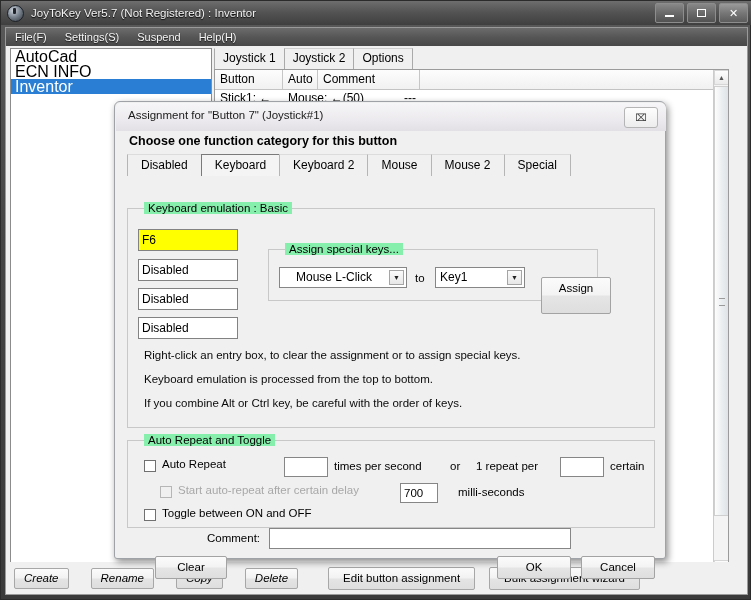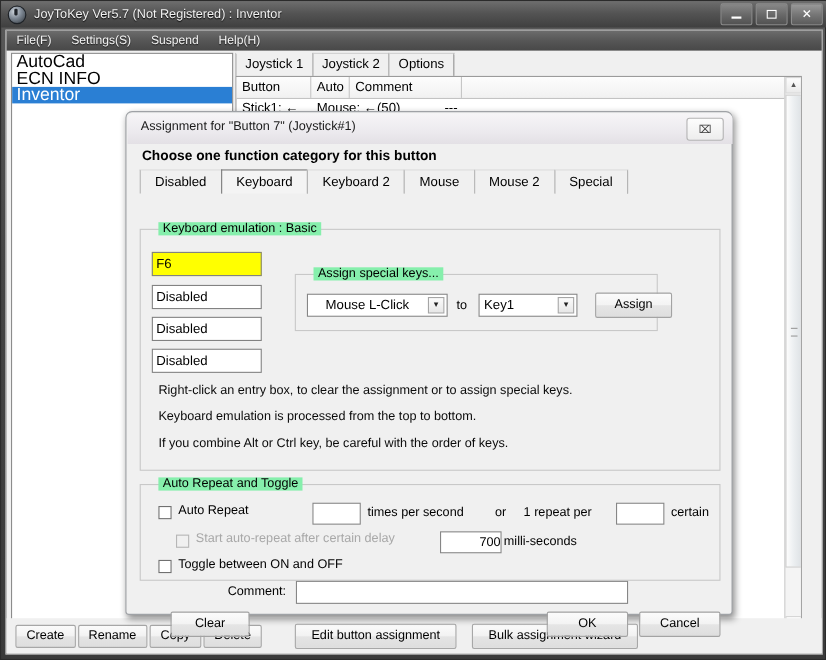--- a/index.html
+++ b/index.html
@@ -254,21 +254,21 @@
     color: #000;
     background: linear-gradient(to bottom, #fbfbfb 0%, #f2f2f2 48%, #e4e4e4 52%, #dedede 100%);
     border: 1px solid #a7a7a7;
     border-radius: 2px;
     padding: 3px 9px;
     line-height: 13px;
     white-space: nowrap;
     box-sizing: border-box;
     text-align: center;
   }
-  #bottom-bar .group1 { display: flex; gap: 2px; }
+  #bottom-bar .group1 { display: flex; gap: 22px; font-style: italic; }
   #bottom-bar .group2 { display: flex; gap: 14px; margin-left: 30px; }
   #bottom-bar .group2 .btn { padding: 4px 14px; }
 
   
   #dialog {
     position: absolute;
     left: 113px; top: 100px;
     width: 552px; height: 458px;
     background: #f0f0f0;
     border: 1px solid #9fa2a6;
@@ -606,21 +606,21 @@
             <span class="arrow">▼</span>
           </div>
 
           <div class="static-text" style="left:146px; top:22px;">to</div>
 
           <div class="combo" style="left:166px; top:17px; width:90px;">
             <span>Key1</span>
             <span class="arrow">▼</span>
           </div>
 
-          <div class="dlg-btn" style="left:272px; top:16px; width:70px; height:23px; line-height:21px;">Assign</div>
+          <div class="dlg-btn" style="left:272px; top:27px; width:70px; height:37px; line-height:21px;">Assign</div>
         </div>
 
         <div class="info-line" style="left:16px; top:140px;">Right-click an entry box, to clear the assignment or to assign special keys.</div>
         <div class="info-line" style="left:16px; top:164px;">Keyboard emulation is processed from the top to bottom.</div>
         <div class="info-line" style="left:16px; top:188px;">If you combine Alt or Ctrl key, be careful with the order of keys.</div>
       </div>
 
       <div class="groupbox" id="gb-repeat">
         <div class="gb-title">Auto Repeat and Toggle</div>
 
@@ -629,21 +629,21 @@
 
         <div class="textinput" style="left:156px; top:16px; width:44px; height:20px;"></div>
         <div class="static-text" style="left:206px; top:19px;">times per second</div>
         <div class="static-text" style="left:322px; top:19px;">or</div>
         <div class="static-text" style="left:348px; top:19px;">1 repeat per</div>
         <div class="textinput" style="left:432px; top:16px; width:44px; height:20px;"></div>
         <div class="static-text" style="left:482px; top:19px;">certain</div>
 
         <div class="checkbox disabled" style="left:32px; top:45px;"></div>
         <div class="chk-label disabled" style="left:50px; top:43px;">Start auto-repeat after certain delay</div>
-        <div class="textinput" style="left:272px; top:42px; width:56px; height:20px;text-align:right;">700</div>
+        <div class="textinput" style="left:272px; top:42px; width:38px; height:20px;">700</div>
         <div class="static-text" style="left:330px; top:45px;">milli-seconds</div>
 
         <div class="checkbox" style="left:16px; top:68px;"></div>
         <div class="chk-label" style="left:34px; top:66px;">Toggle between ON and OFF</div>
       </div>
 
       <div id="comment-label">Comment:</div>
       <input class="textinput" id="comment-input" type="text" value="" style="">
 
       <div class="dlg-btn" style="left:30px; top:424px; width:72px; height:23px; line-height:21px;">Clear</div>

